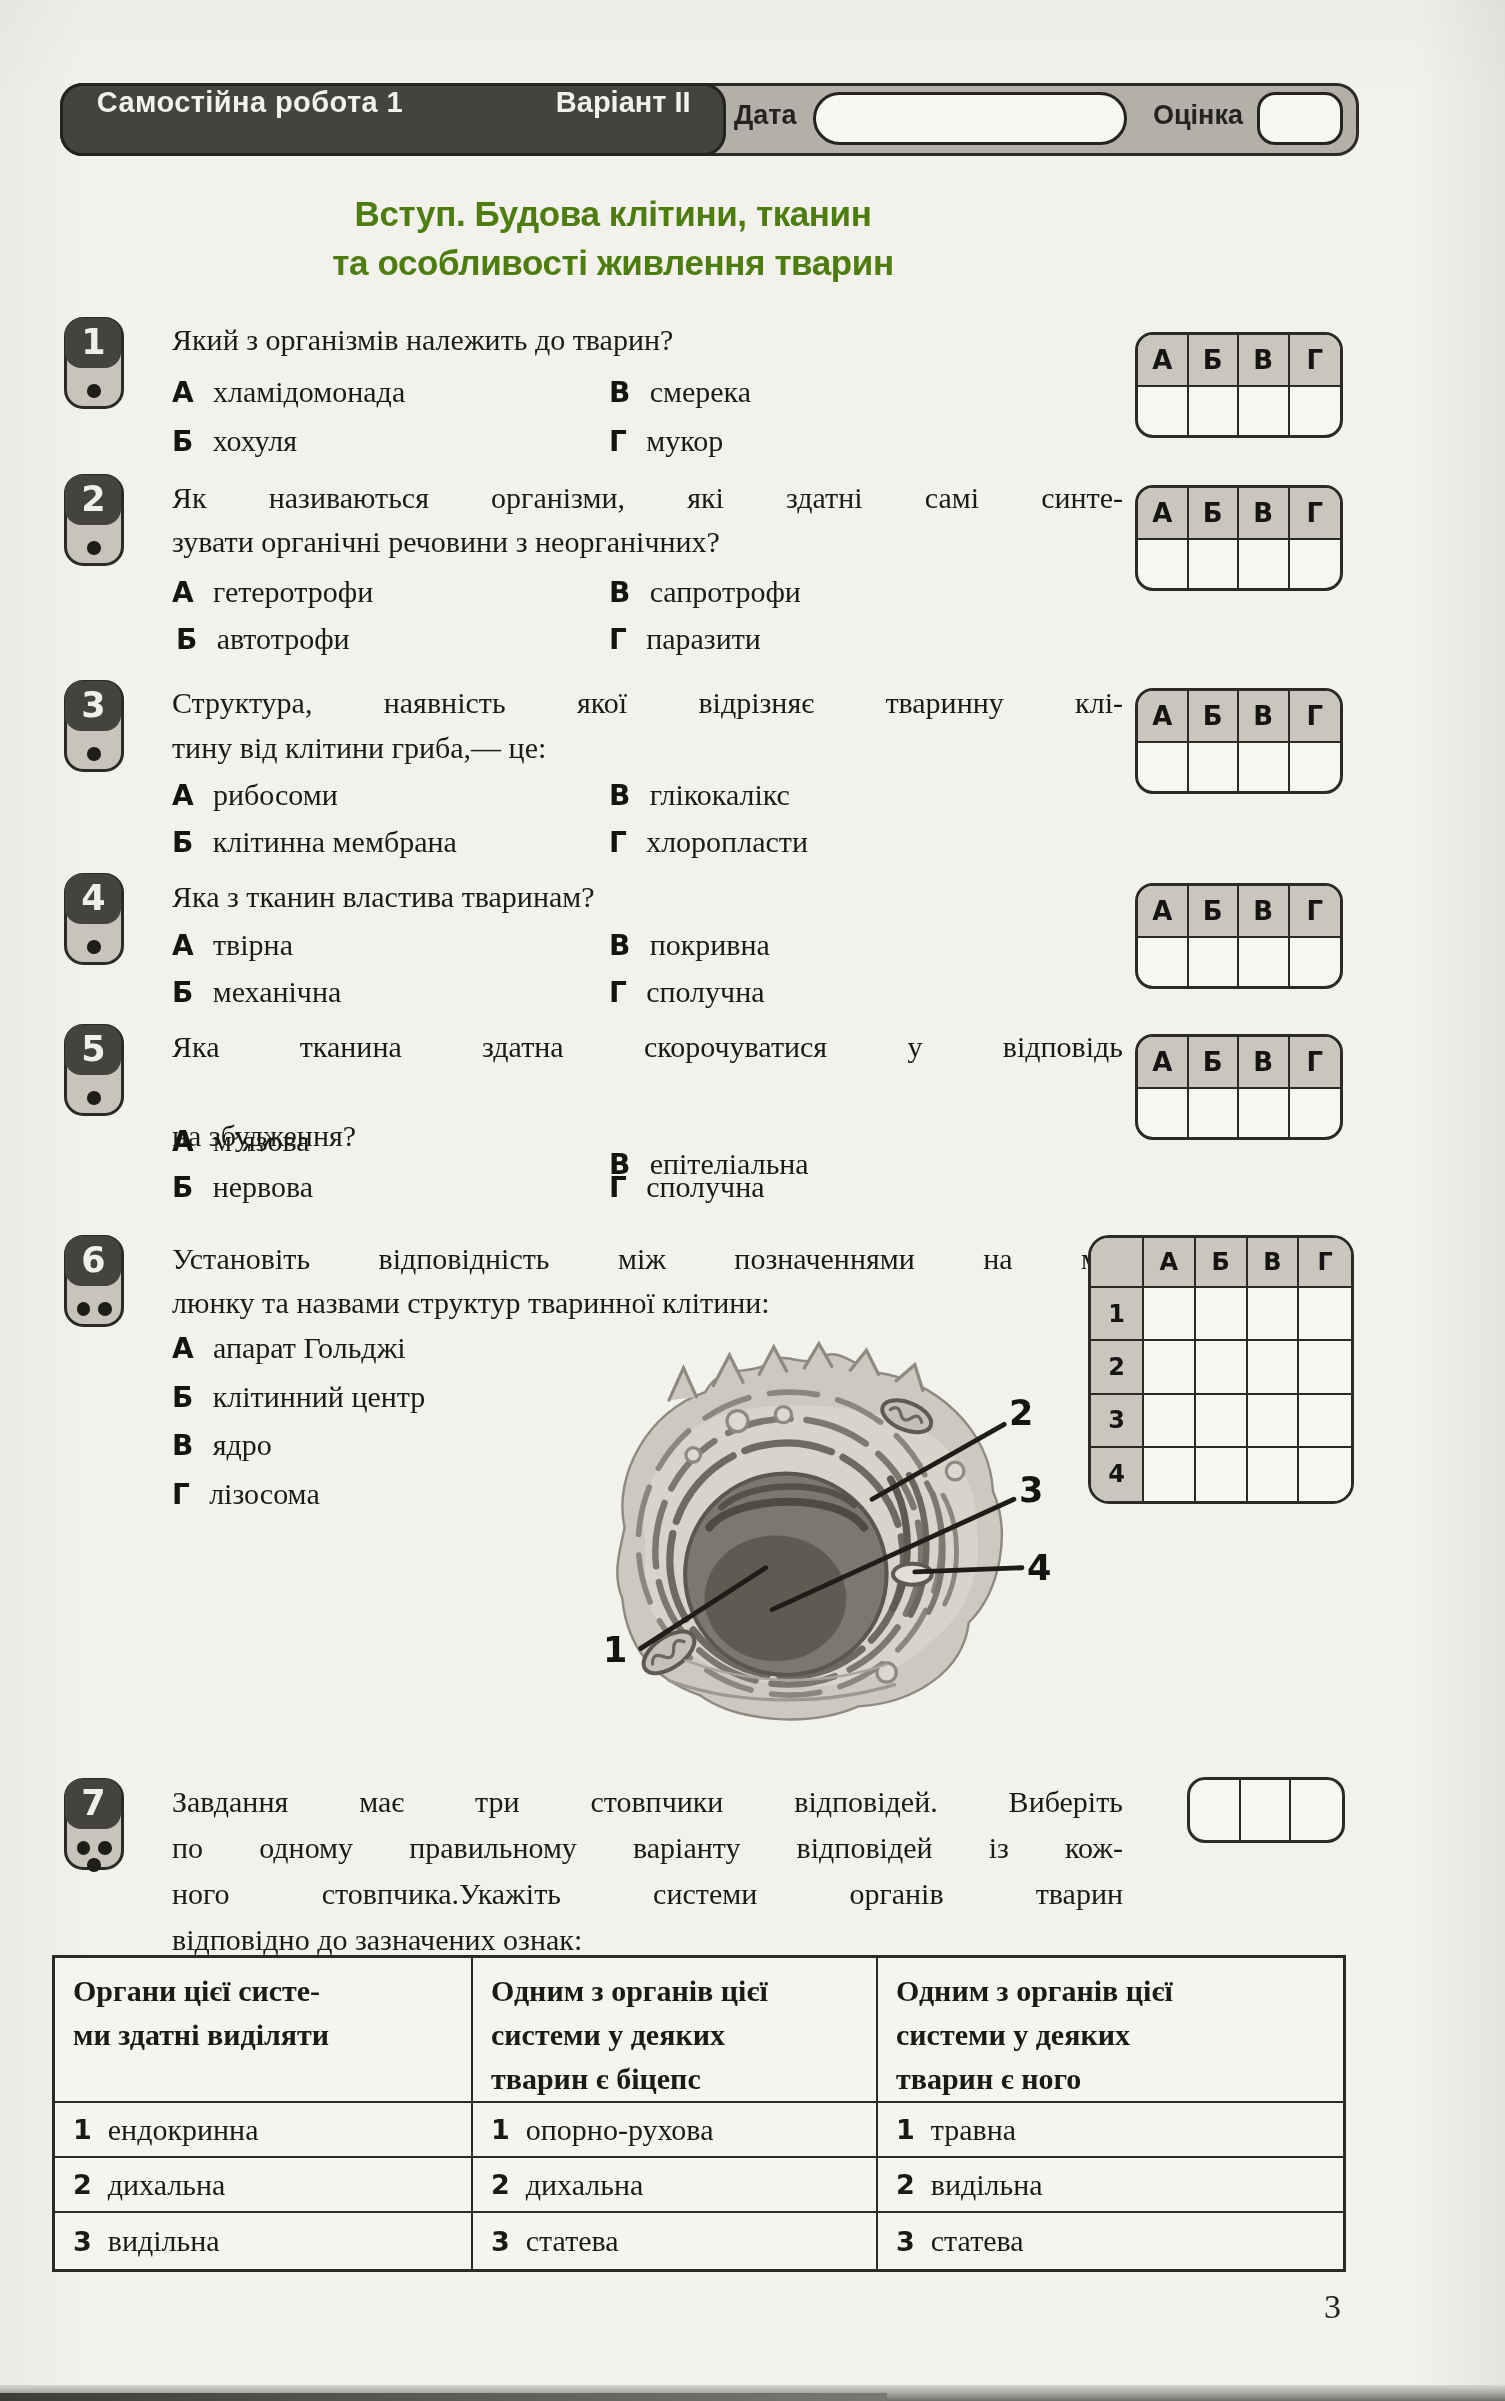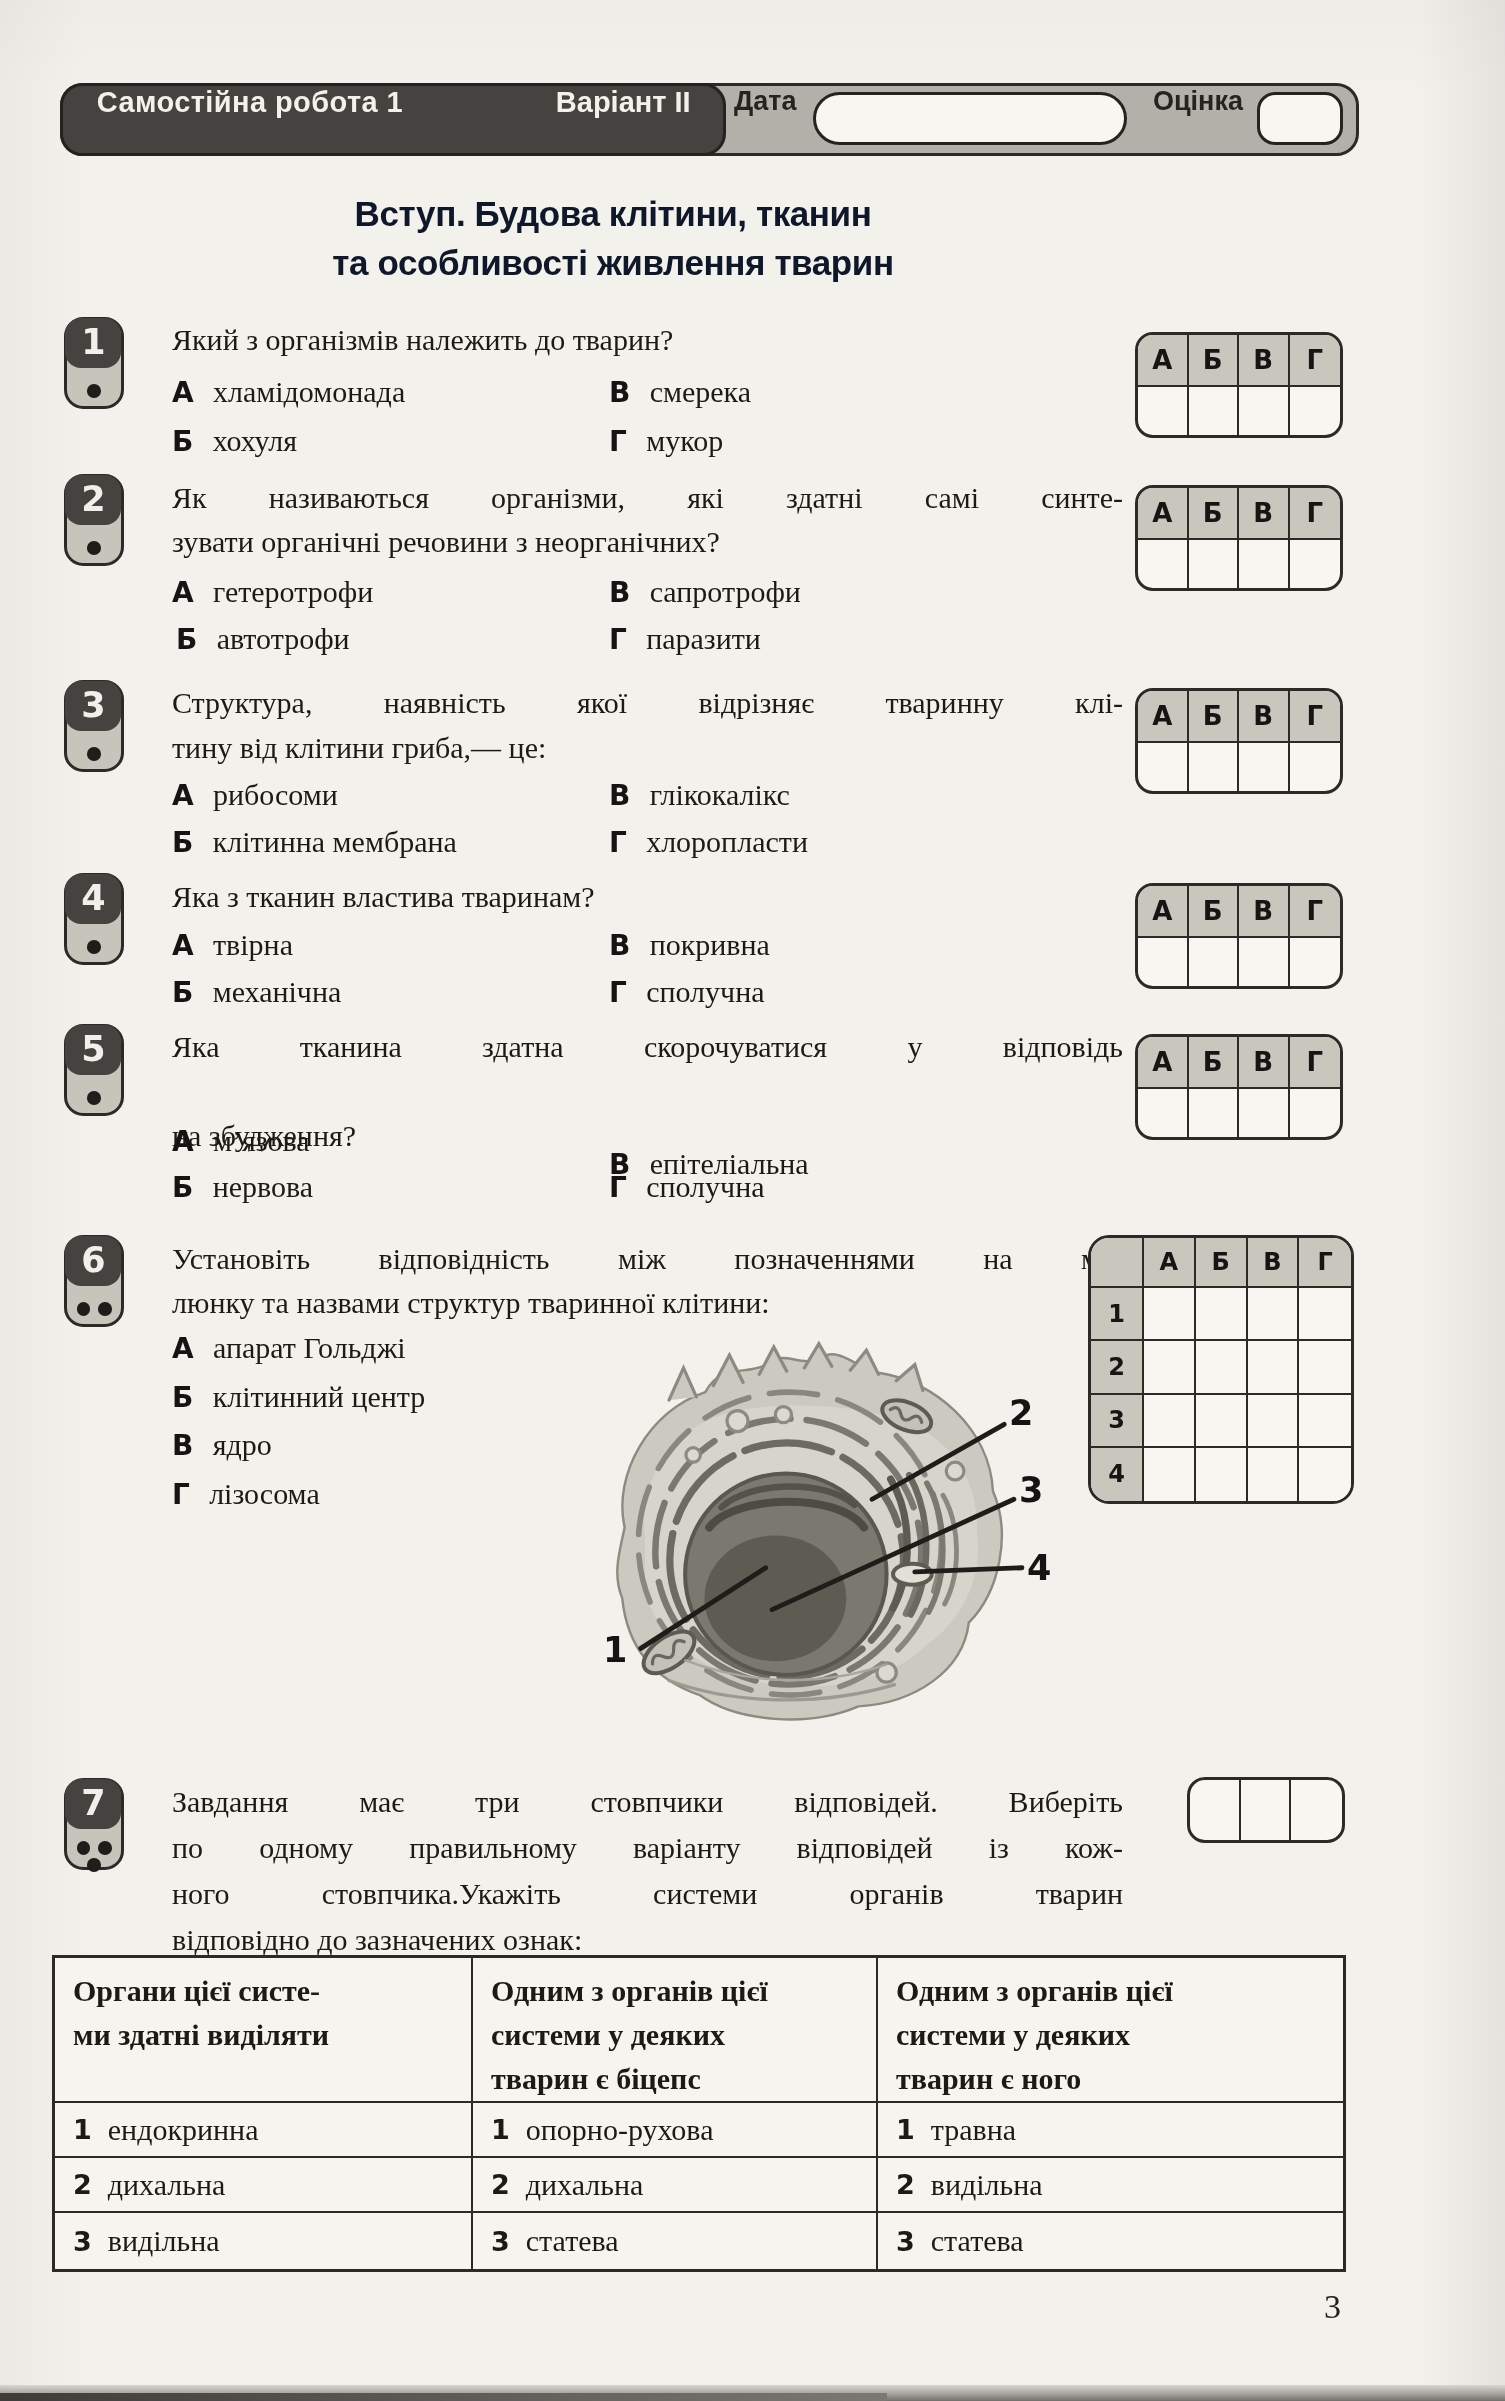--- a/index.html
+++ b/index.html
@@ -20,28 +20,28 @@
 
   
   .hbar{position:absolute;left:60px;top:83px;width:1299px;height:73px;
     background:#b3b0a9;border:3.2px solid #2b2a27;border-radius:22.6px;box-sizing:border-box;}
   .hbar-dark{position:absolute;left:-3.2px;top:-3.2px;width:666px;height:73px;
     background:#45433f;border:3.2px solid #242320;border-radius:22.6px;box-sizing:border-box;}
   .hbar-title{position:absolute;left:34px;top:0;height:66px;line-height:66px;
     color:#f3f1eb;font:700 29px "Liberation Sans",sans-serif;letter-spacing:0.4px;}
   .hbar-variant{position:absolute;left:493px;top:0;height:66px;line-height:66px;
     color:#f3f1eb;font:700 29px "Liberation Sans",sans-serif;}
-  .hbar-label{position:absolute;top:0;height:66px;line-height:68px;
+  .hbar-label{position:absolute;top:14px;height:66px;line-height:68px;
     color:#242320;font:600 27px "Liberation Sans",sans-serif;}
   .hfield{position:absolute;top:6.4px;height:53px;background:#f7f6f1;
     border:3.2px solid #242320;box-sizing:border-box;}
 
   
   .ptitle{position:absolute;left:77px;width:1072px;text-align:center;
-    font:700 35px/48px "Liberation Sans",sans-serif;color:#0f172a;letter-spacing:-0.4px;}
+    font:700 35px/48px "Liberation Sans",sans-serif;color:#4d7c0f;letter-spacing:-0.4px;}
 
   
   .badge{position:absolute;left:64px;width:60px;height:92px;background:#c7c4bc;
     border:3.2px solid #2b2a27;border-radius:19.3px;box-sizing:border-box;}
   .badge .bn{position:absolute;left:-1.6px;top:-1.6px;width:56px;height:50px;
     background:#45433f;border-radius:16px;
     color:#f1efe9;font:700 35px/48px "DejaVu Sans",sans-serif;text-align:center;}
   .bdot{position:absolute;width:13.7px;height:13.7px;border-radius:50%;background:#1e1d1a;}
 
   

